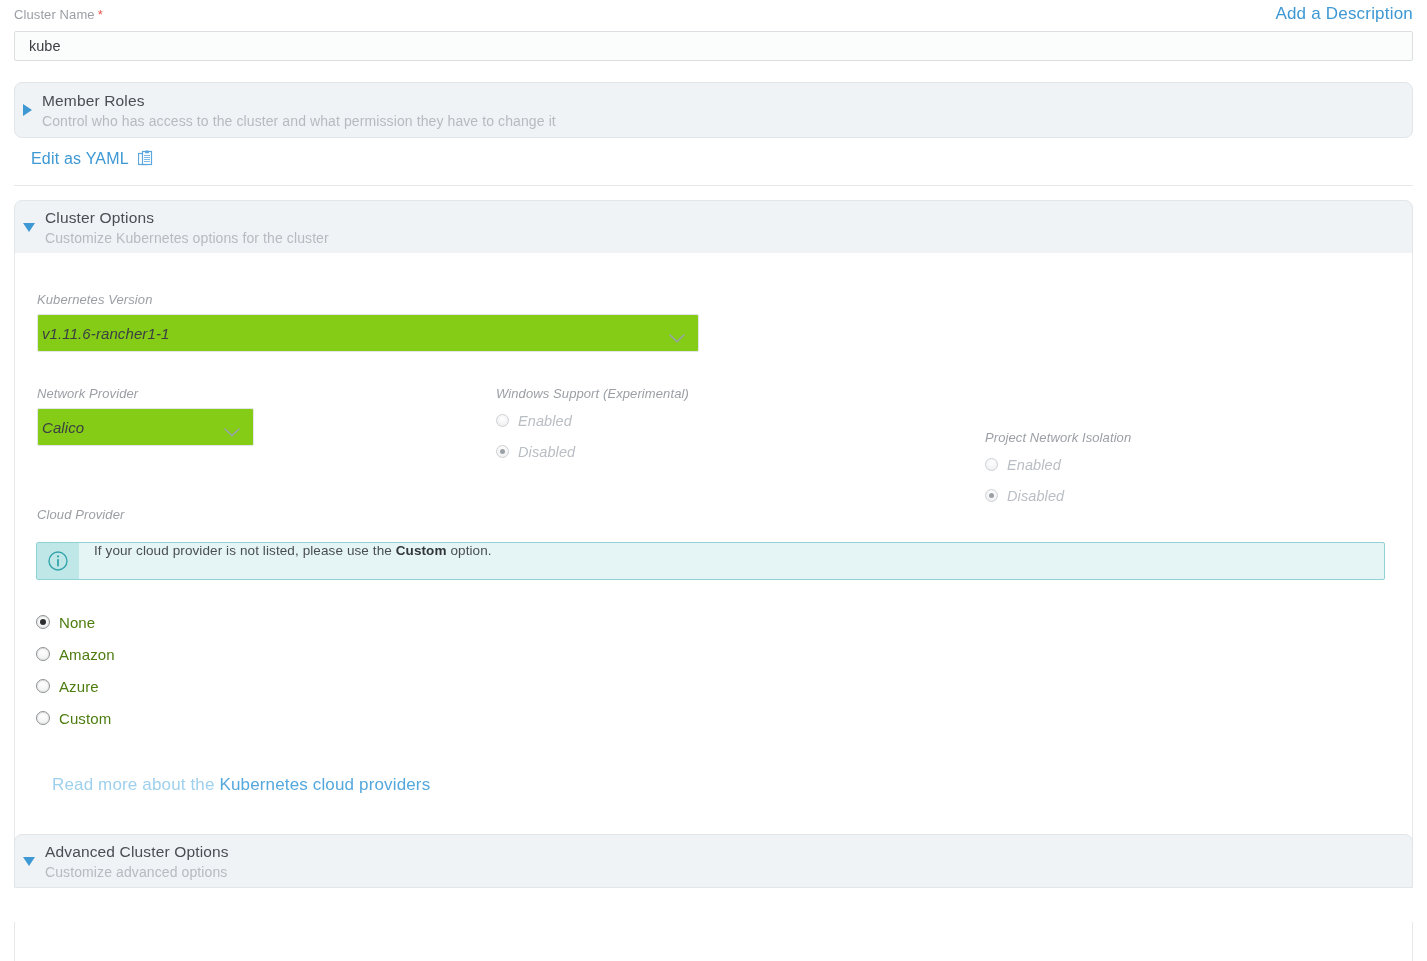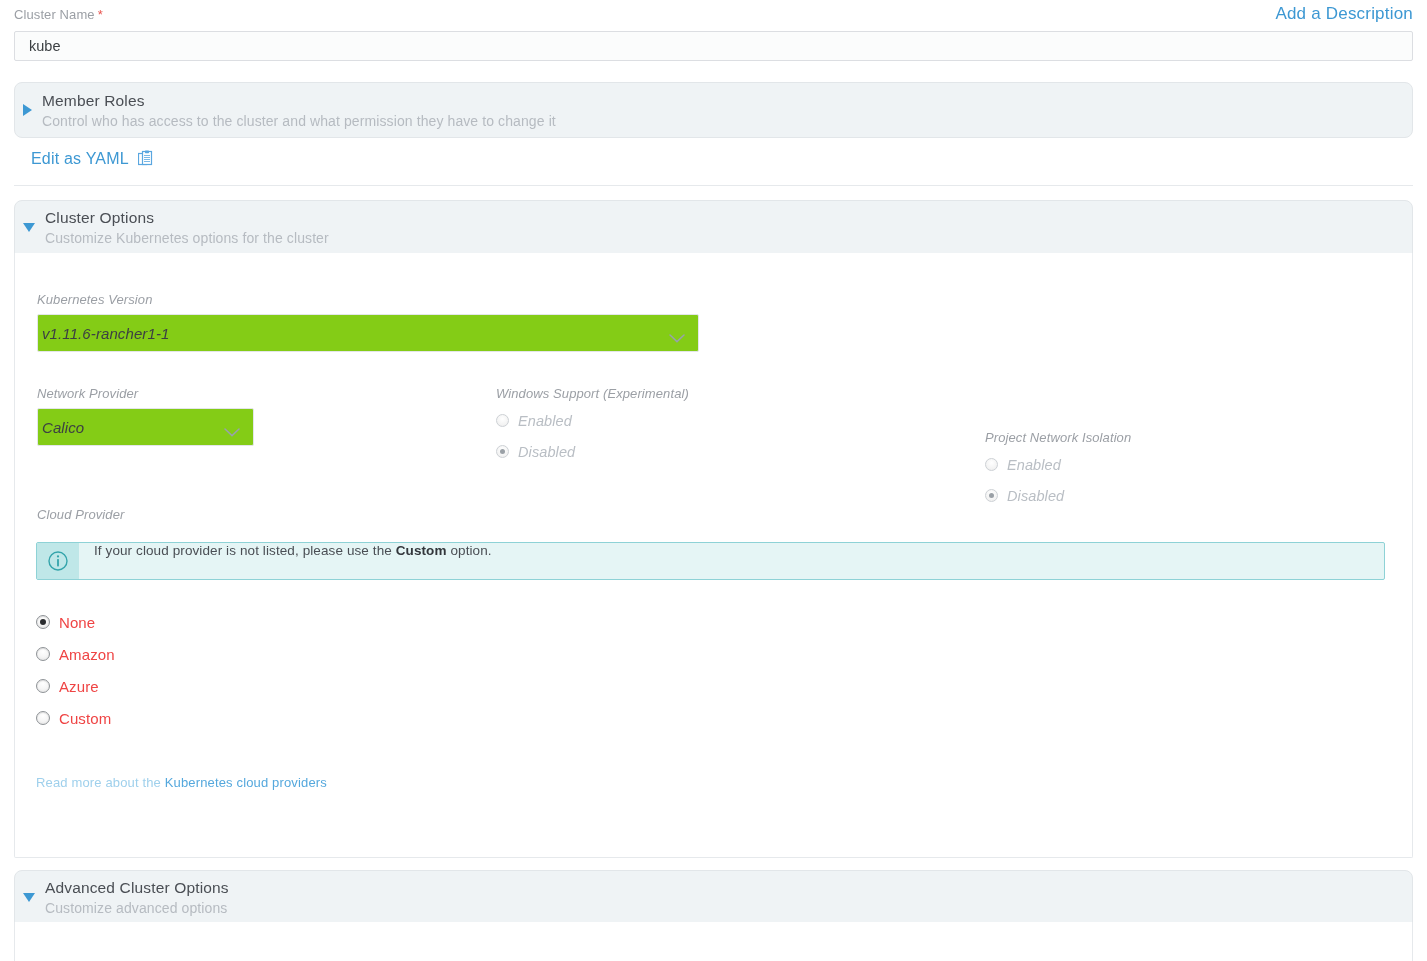--- a/index.html
+++ b/index.html
@@ -246,29 +246,29 @@
     content: "";
     position: absolute;
     left: 50%; top: 50%;
     width: 6px; height: 6px;
     margin: -3px 0 0 -3px;
     border-radius: 50%;
     background: #2b2d30;
   }
   .cp-label {
     font-size: 15px;
-    color: #ef4444;
+    color: #4d7c0f;
     letter-spacing: .1px;
   }
 
   
   .readmore {
     position: absolute;
-    left: 36px; top: 775px;
-    font-size: 13px;
+    left: 52px; top: 775px;
+    font-size: 17px;
     letter-spacing: .15px;
   }
   .readmore .pre { color: #9fd0ec; }
   .readmore .lnk { color: #55a8dd; cursor: pointer; }
 </style>
 </head>
 <body>
 
 <div class="page">
 
@@ -397,21 +397,21 @@
       <span class="cp-label">Azure</span>
     </div>
     <div class="cp-line">
       <span class="cp-radio"></span>
       <span class="cp-label">Custom</span>
     </div>
   </div>
 
   <div class="readmore"><span class="pre">Read more about the </span><span class="lnk">Kubernetes cloud providers</span></div>
 
-  <div class="section-header" style="top:834px;height:54px;border-bottom-left-radius:0;border-bottom-right-radius:0;margin-top:36px;">
+  <div class="section-header" style="top:834px;height:54px;border-bottom-left-radius:0;border-bottom-right-radius:0;">
     <span class="tri tri-down"></span>
     <span class="sec-texts">
       <span class="sec-title">Advanced Cluster Options</span>
       <span class="sec-sub">Customize advanced options</span>
     </span>
   </div>
 
   <div style="position:absolute;left:14px;top:922px;width:1399px;height:60px;background:#fff;border:1px solid #e6e9ec;border-top:none;"></div>
 
 </div>

